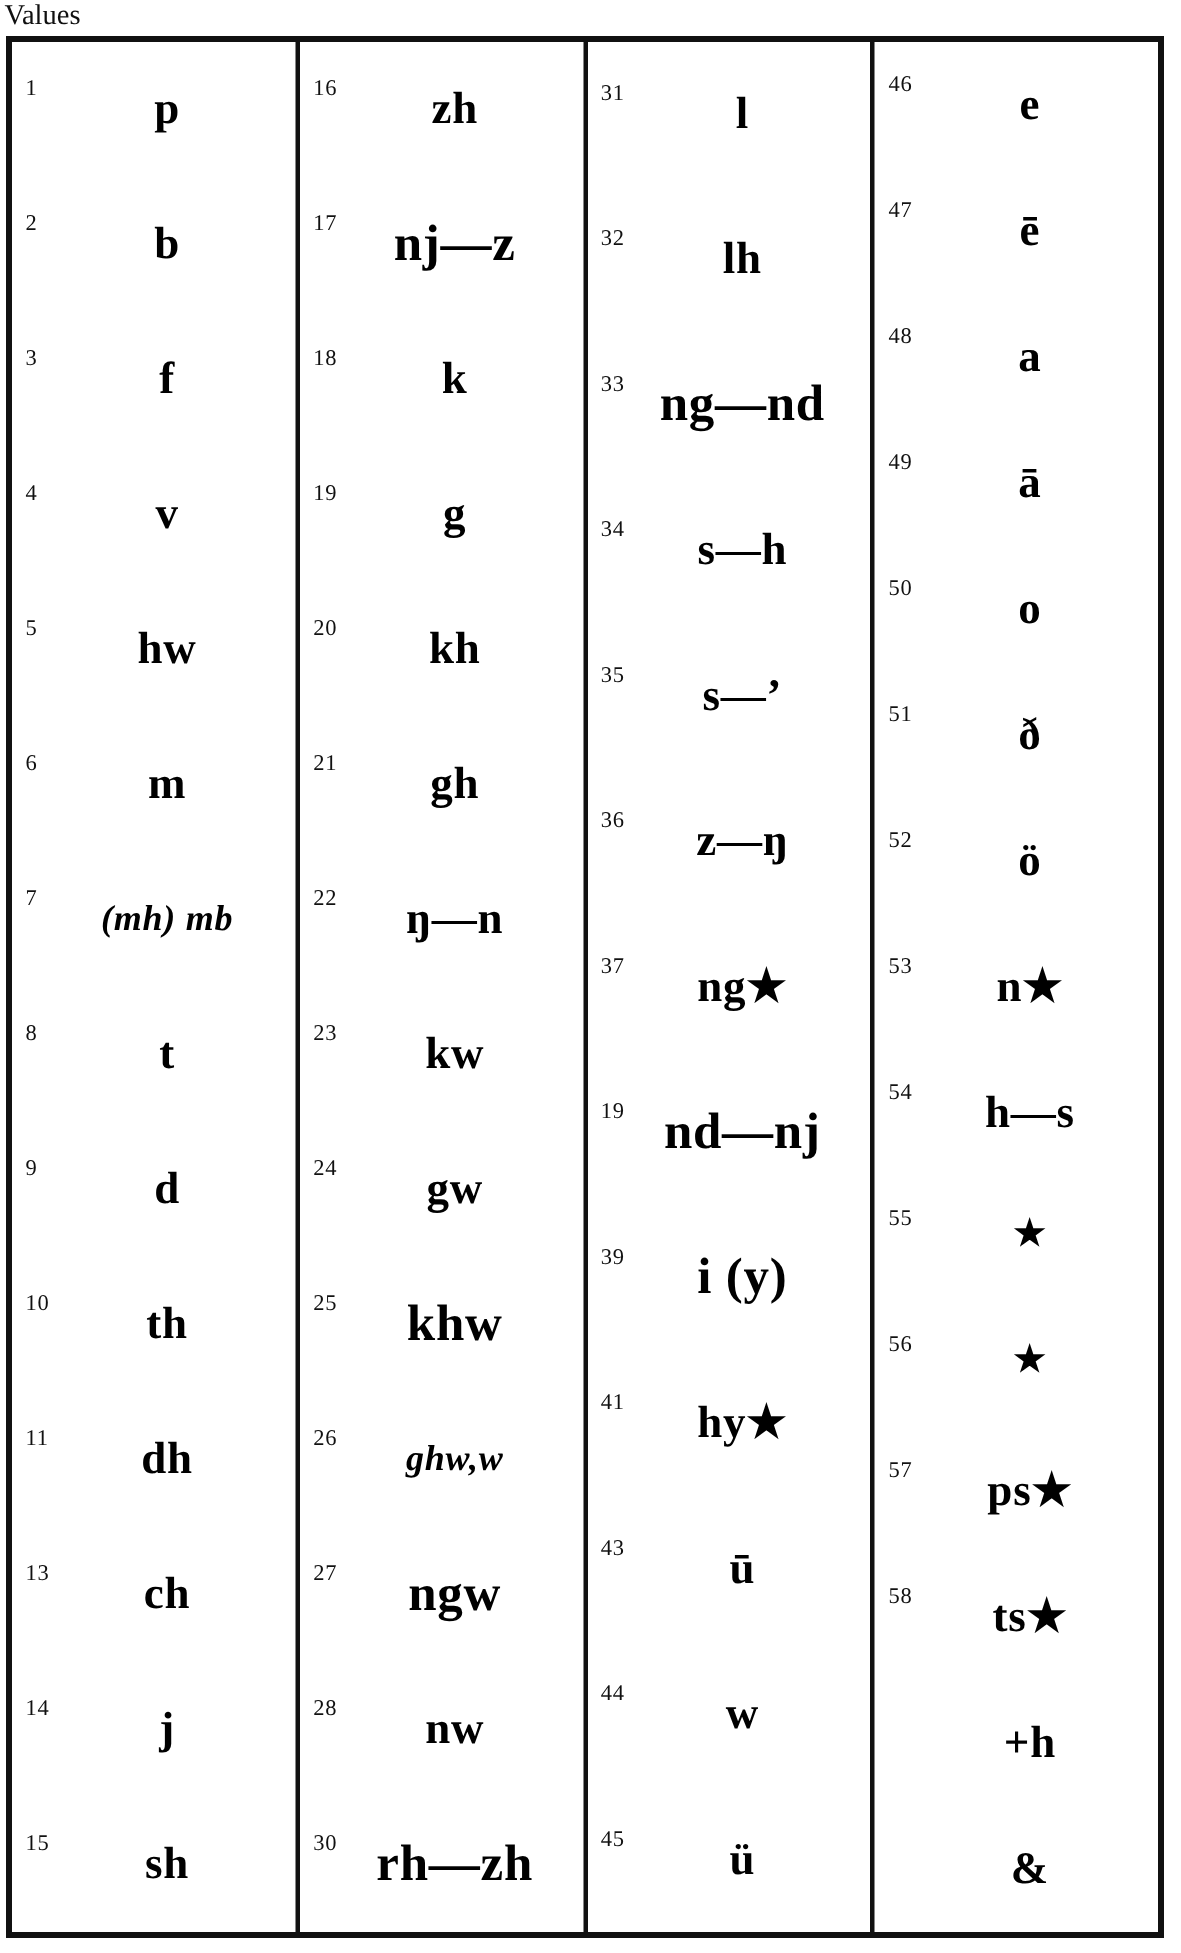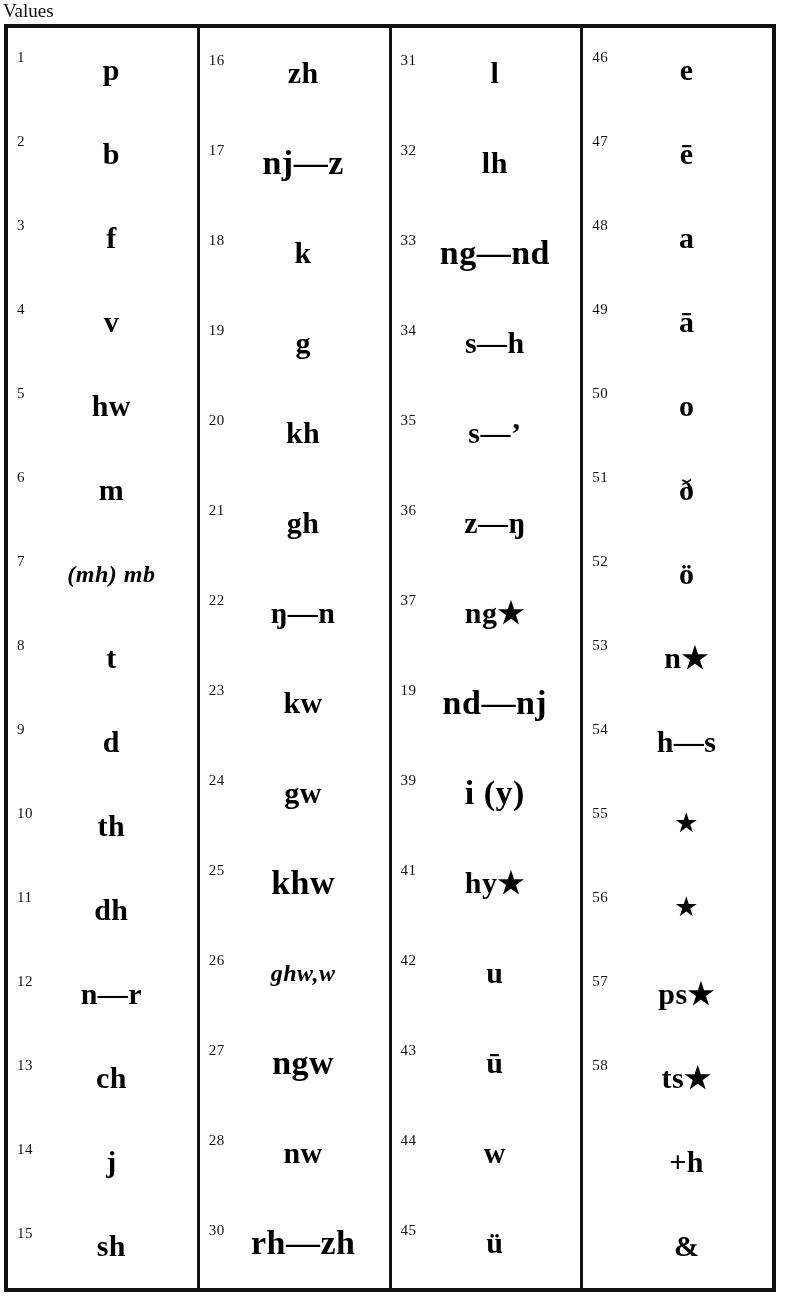--- a/index.html
+++ b/index.html
@@ -149,24 +149,20 @@
           </div>
         <div class="cell">
             <span class="num">10</span>
             <span class="val">th</span>
           </div>
         <div class="cell">
             <span class="num">11</span>
             <span class="val">dh</span>
           </div>
         <div class="cell">
-            <span class="num">12</span>
-            <span class="val">n—r</span>
-          </div>
-        <div class="cell">
             <span class="num">13</span>
             <span class="val">ch</span>
           </div>
         <div class="cell">
             <span class="num">14</span>
             <span class="val">j</span>
           </div>
         <div class="cell">
             <span class="num">15</span>
             <span class="val">sh</span>
@@ -265,24 +261,20 @@
             <span class="num">19</span>
             <span class="val small">nd—nj</span>
           </div>
         <div class="cell">
             <span class="num">39</span>
             <span class="val small">i (y)</span>
           </div>
         <div class="cell">
             <span class="num">41</span>
             <span class="val">hy★</span>
-          </div>
-        <div class="cell">
-            <span class="num">42</span>
-            <span class="val">u</span>
           </div>
         <div class="cell">
             <span class="num">43</span>
             <span class="val">ū</span>
           </div>
         <div class="cell">
             <span class="num">44</span>
             <span class="val">w</span>
           </div>
         <div class="cell">

